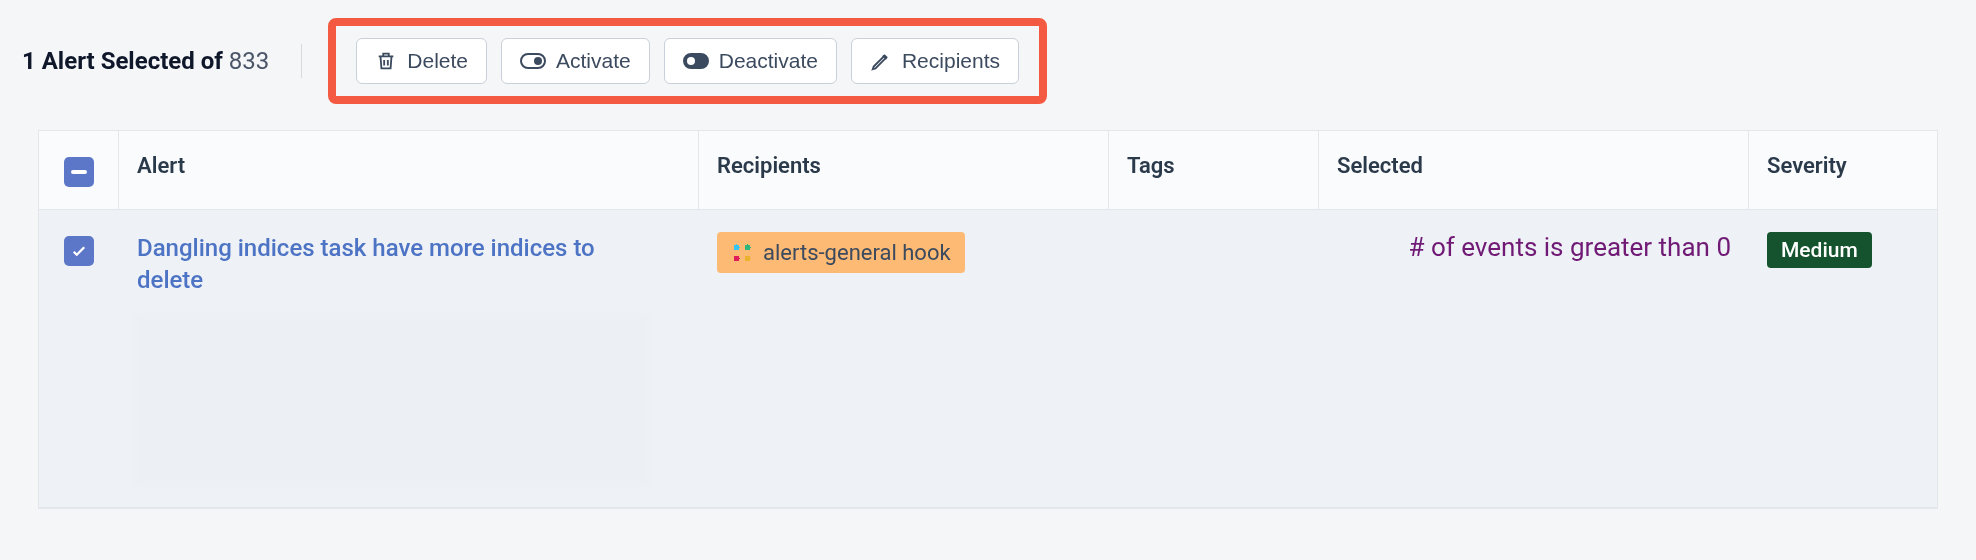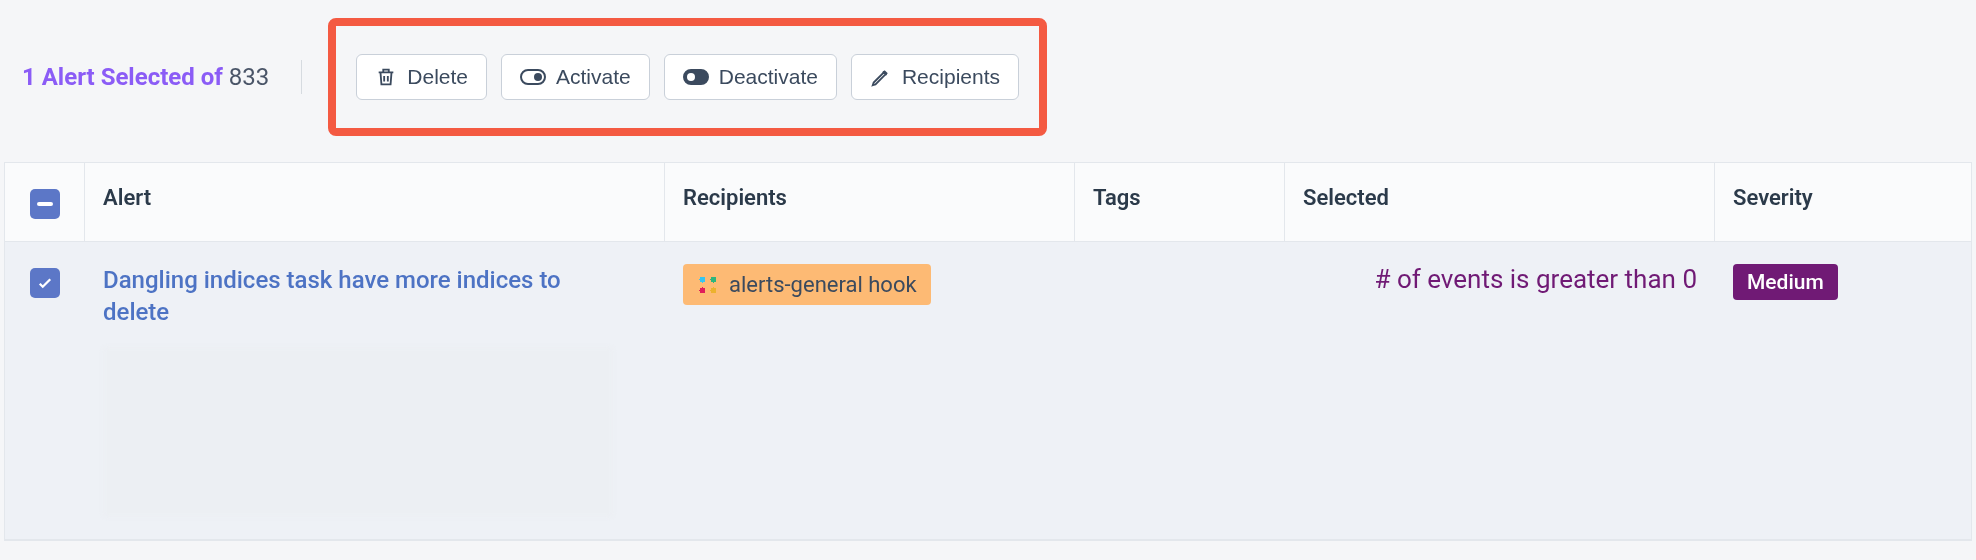--- a/index.html
+++ b/index.html
@@ -15,33 +15,33 @@
     display: flex;
     align-items: center;
     padding: 18px 22px 26px 22px;
   }
   .selected-count {
     font-size: 24px;
     color: #4a5568;
     font-weight: 400;
   }
   .selected-count strong {
-    color: #8b5cf6;
+    color: #0f172a;
     font-weight: 700;
   }
   .divider-vert {
     width: 1px;
     height: 34px;
     background: #d6dbe0;
     margin: 0 26px 0 32px;
   }
   .highlight-box {
     display: inline-flex;
     gap: 14px;
-    padding: 28px 20px;
+    padding: 12px 20px;
     border: 8px solid #f45a42;
     border-radius: 8px;
   }
   .action-btn {
     display: inline-flex;
     align-items: center;
     gap: 10px;
     background: #fff;
     border: 1px solid #c9d0d9;
     border-radius: 6px;
@@ -85,21 +85,21 @@
     content: "";
     position: absolute;
     left: 2px; top: 2px;
     width: 8px; height: 8px;
     background: #fff;
     border-radius: 50%;
   }
 
   
   .alerts-table {
-    margin: 0 4px;
+    margin: 0 38px;
     background: #fff;
     border: 1px solid #e3e7ec;
   }
   .thead {
     display: flex;
     border-bottom: 1px solid #e3e7ec;
     background: #fafbfc;
   }
   .th, .td {
     padding: 22px 18px;
@@ -195,21 +195,21 @@
     text-align: right;
   }
   .cond-sub {
     margin-top: 14px;
     font-size: 22px;
     color: #7b8794;
   }
 
   .severity-badge {
     display: inline-block;
-    background: #701a75;
+    background: #14532d;
     color: #fff;
     padding: 6px 14px;
     font-size: 21px;
     border-radius: 4px;
     font-weight: 500;
   }
 </style>
 </head>
 <body>
 

